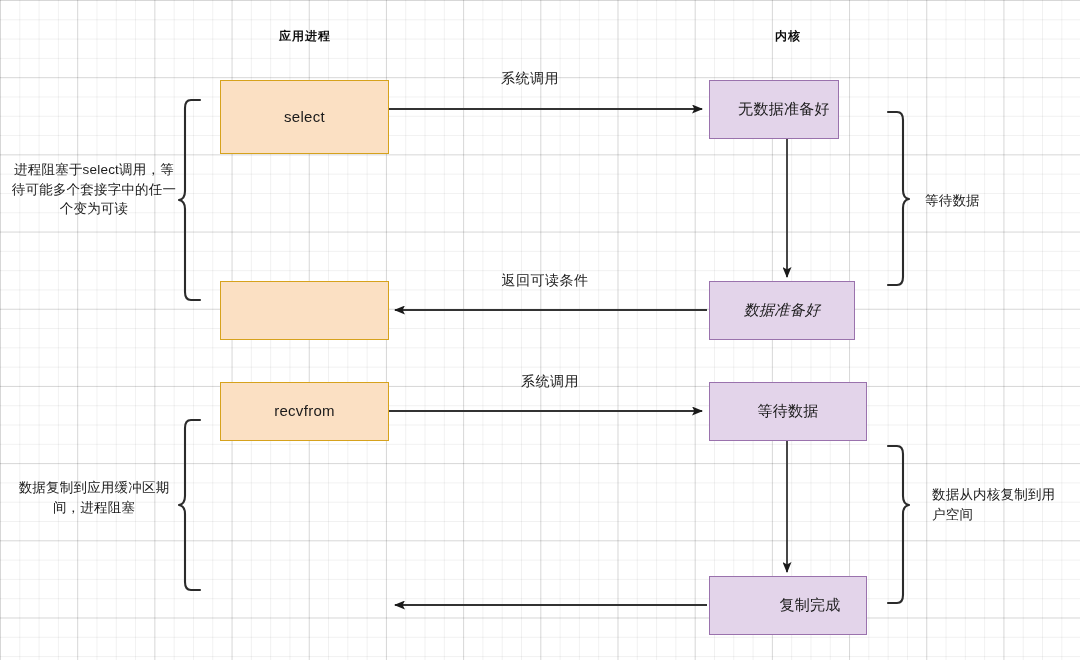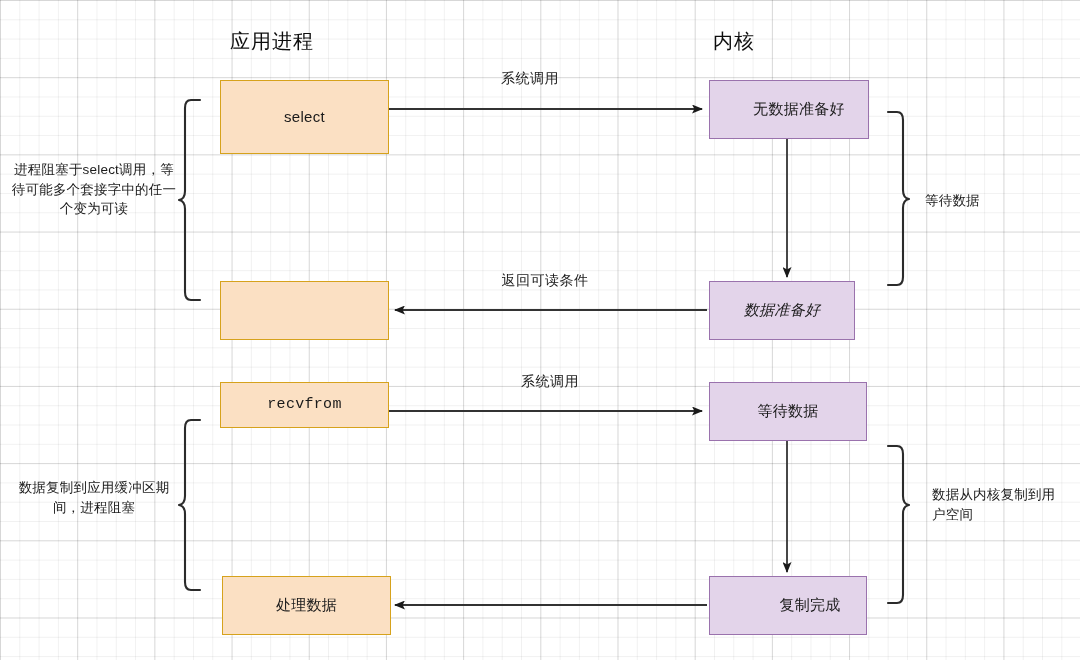--- a/index.html
+++ b/index.html
@@ -43,24 +43,25 @@
   .node.orange {
     background: #fbe0c3;
     border: 1.6px solid #d6a21c;
   }
   .node.purple {
     background: #e3d4ea;
     border: 1.6px solid #9a72ad;
   }
   .col-title {
     position: absolute;
-    font-size: 20px;
-    font-weight: normal;
+    font-size: 12px;
+    font-weight: bold;
     color: #0d0d0d;
     letter-spacing: 1px;
+    text-align: center;
     white-space: nowrap;
   }
   .edge-label {
     position: absolute;
     font-size: 14px;
     color: #1a1a1a;
     white-space: nowrap;
     text-align: center;
     letter-spacing: 0.5px;
   }
@@ -114,29 +115,26 @@
   <div class="col-title" style="left:713px; top:28px; width:150px;">内核</div>
 
   <div class="node orange" style="left:220px; top:80px; width:169px; height:74px;">
     <span>select</span>
   </div>
 
   <div class="node orange" style="left:220px; top:281px; width:169px; height:59px;">
     <span></span>
   </div>
 
-  <div class="node orange" style="left:220px; top:382px; width:169px; height:46px;font-family:Liberation Mono, monospace;">
+  <div class="node orange" style="left:220px; top:382px; width:169px; height:59px;">
     <span>recvfrom</span>
   </div>
 
-  <div class="node orange" style="left:222px; top:576px; width:169px; height:59px;">
-    <span>处理数据</span>
-  </div>
 
-  <div class="node purple" style="left:709px; top:80px; width:160px; height:59px;padding-left:20px;">
+  <div class="node purple" style="left:709px; top:80px; width:130px; height:59px;padding-left:20px;">
     <span>无数据准备好</span>
   </div>
 
   <div class="node purple" style="left:709px; top:281px; width:146px; height:59px;font-style:italic;">
     <span>数据准备好</span>
   </div>
 
   <div class="node purple" style="left:709px; top:382px; width:158px; height:59px;">
     <span>等待数据</span>
   </div>

